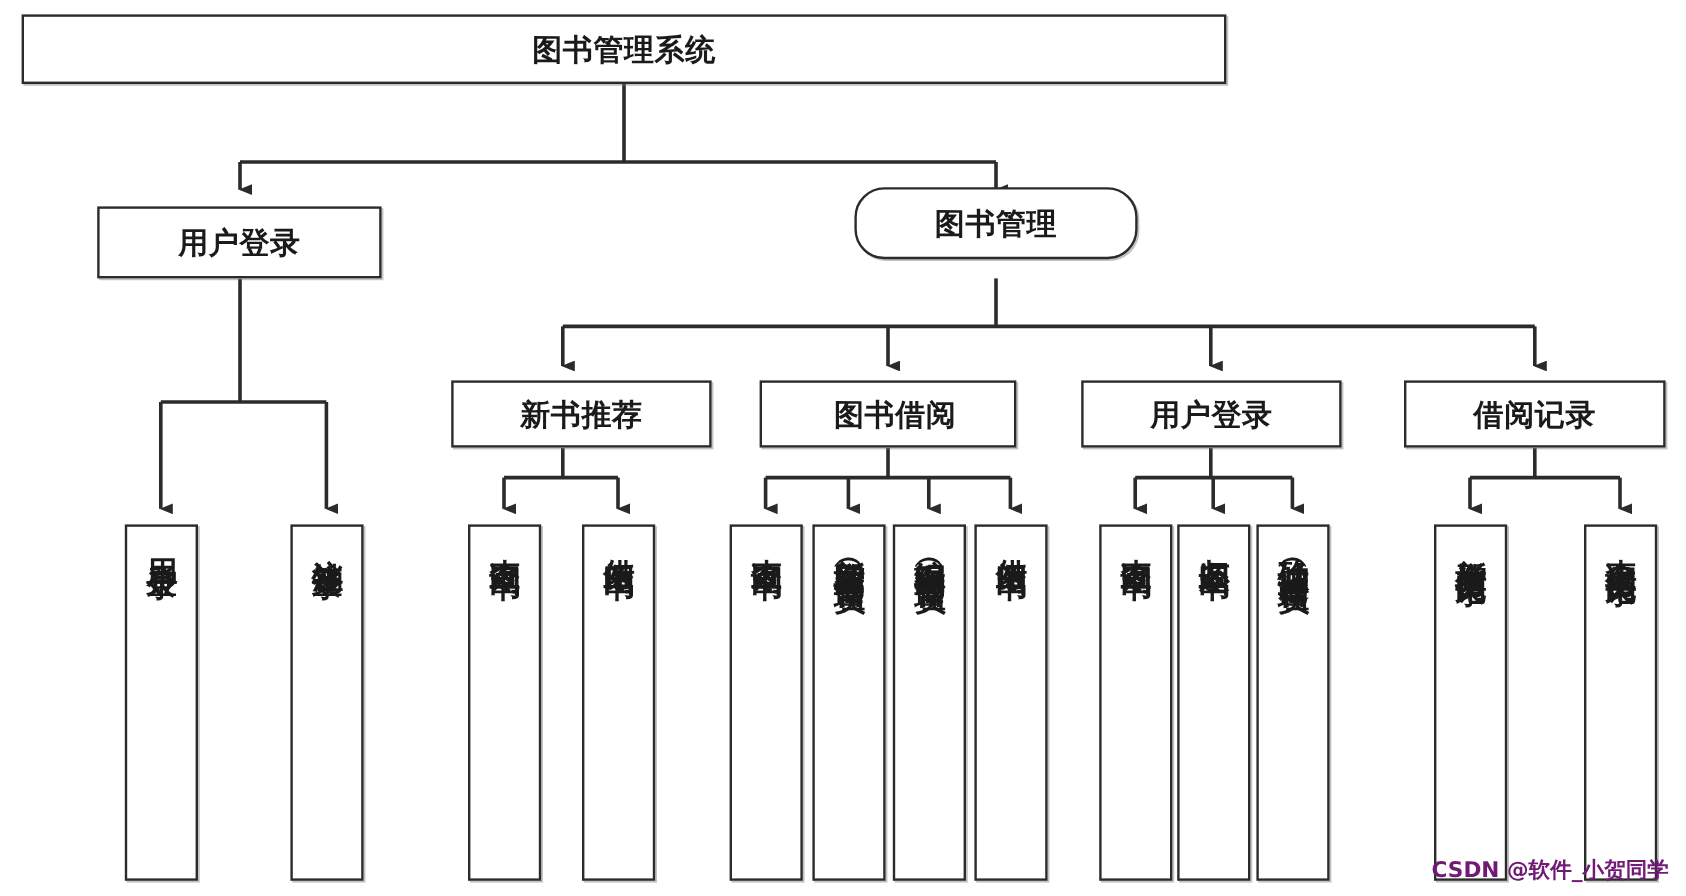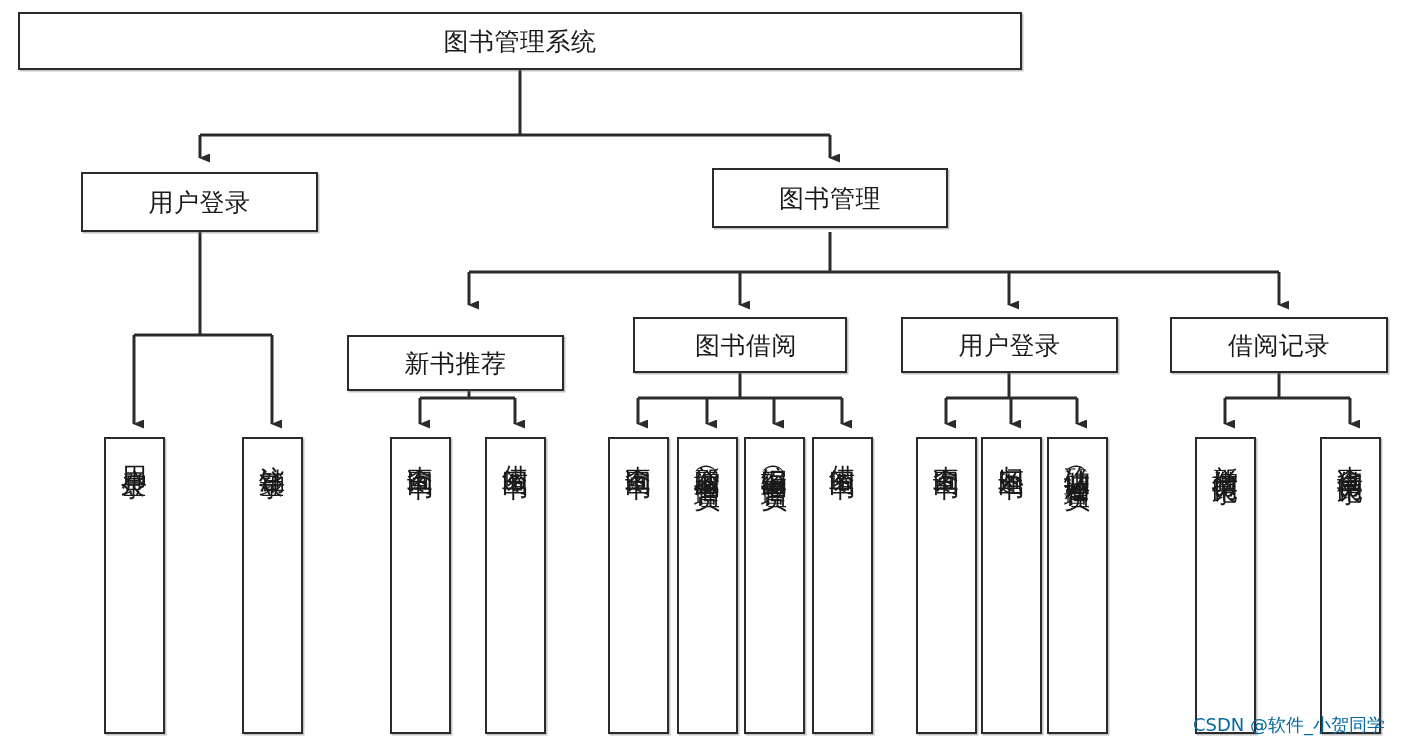--- a/index.html
+++ b/index.html
@@ -9,20 +9,21 @@
   }
   body {
     font-family: "DejaVu Sans", "Liberation Sans", sans-serif;
   }
   #diagram-root {
     position: relative;
     width: 1400px;
     height: 747px;
     background: #ffffff;
     overflow: hidden;
+    font-weight: bold;
   }
   #edges-layer {
     position: absolute;
     left: 0;
     top: 0;
     width: 1405px;
     height: 747px;
     pointer-events: none;
   }
   .node {
@@ -57,21 +58,21 @@
     text-orientation: upright;
     font-size: 26px;
     letter-spacing: 3px;
     line-height: 1;
   }
   #watermark {
     position: absolute;
     left: 1193px;
     top: 713px;
     font-size: 18px;
-    color: #0369a1;
+    color: #701a75;
     white-space: nowrap;
     font-family: "DejaVu Sans", "Liberation Sans", sans-serif;
   }
 </style>
 </head>
 <body>
 
 <div id="diagram-root">
 
   <svg id="edges-layer" viewBox="0 0 1405 747" width="1405" height="747" xmlns="http://www.w3.org/2000/svg">
@@ -128,25 +129,25 @@
   </svg>
 
   <div class="node root horiz" style="left:18px; top:12px; width:1004px; height:58px;">
     <span class="node-label">图书管理系统</span>
   </div>
 
   <div class="node horiz" style="left:81px; top:172px; width:237px; height:60px;">
     <span class="node-label">用户登录</span>
   </div>
 
-  <div class="node horiz" style="left:712px; top:168px; width:236px; height:60px;">
+  <div class="node horiz" style="left:712px; top:156px; width:236px; height:60px;border-radius:25px;">
     <span class="node-label">图书管理</span>
   </div>
 
-  <div class="node horiz" style="left:347px; top:317px; width:217px; height:56px;margin-top:18px;">
+  <div class="node horiz" style="left:376px; top:317px; width:217px; height:56px;">
     <span class="node-label">新书推荐</span>
   </div>
 
   <div class="node horiz" style="left:633px; top:317px; width:214px; height:56px;padding-left:12px;">
     <span class="node-label">图书借阅</span>
   </div>
 
   <div class="node horiz" style="left:901px; top:317px; width:217px; height:56px;">
     <span class="node-label">用户登录</span>
   </div>

